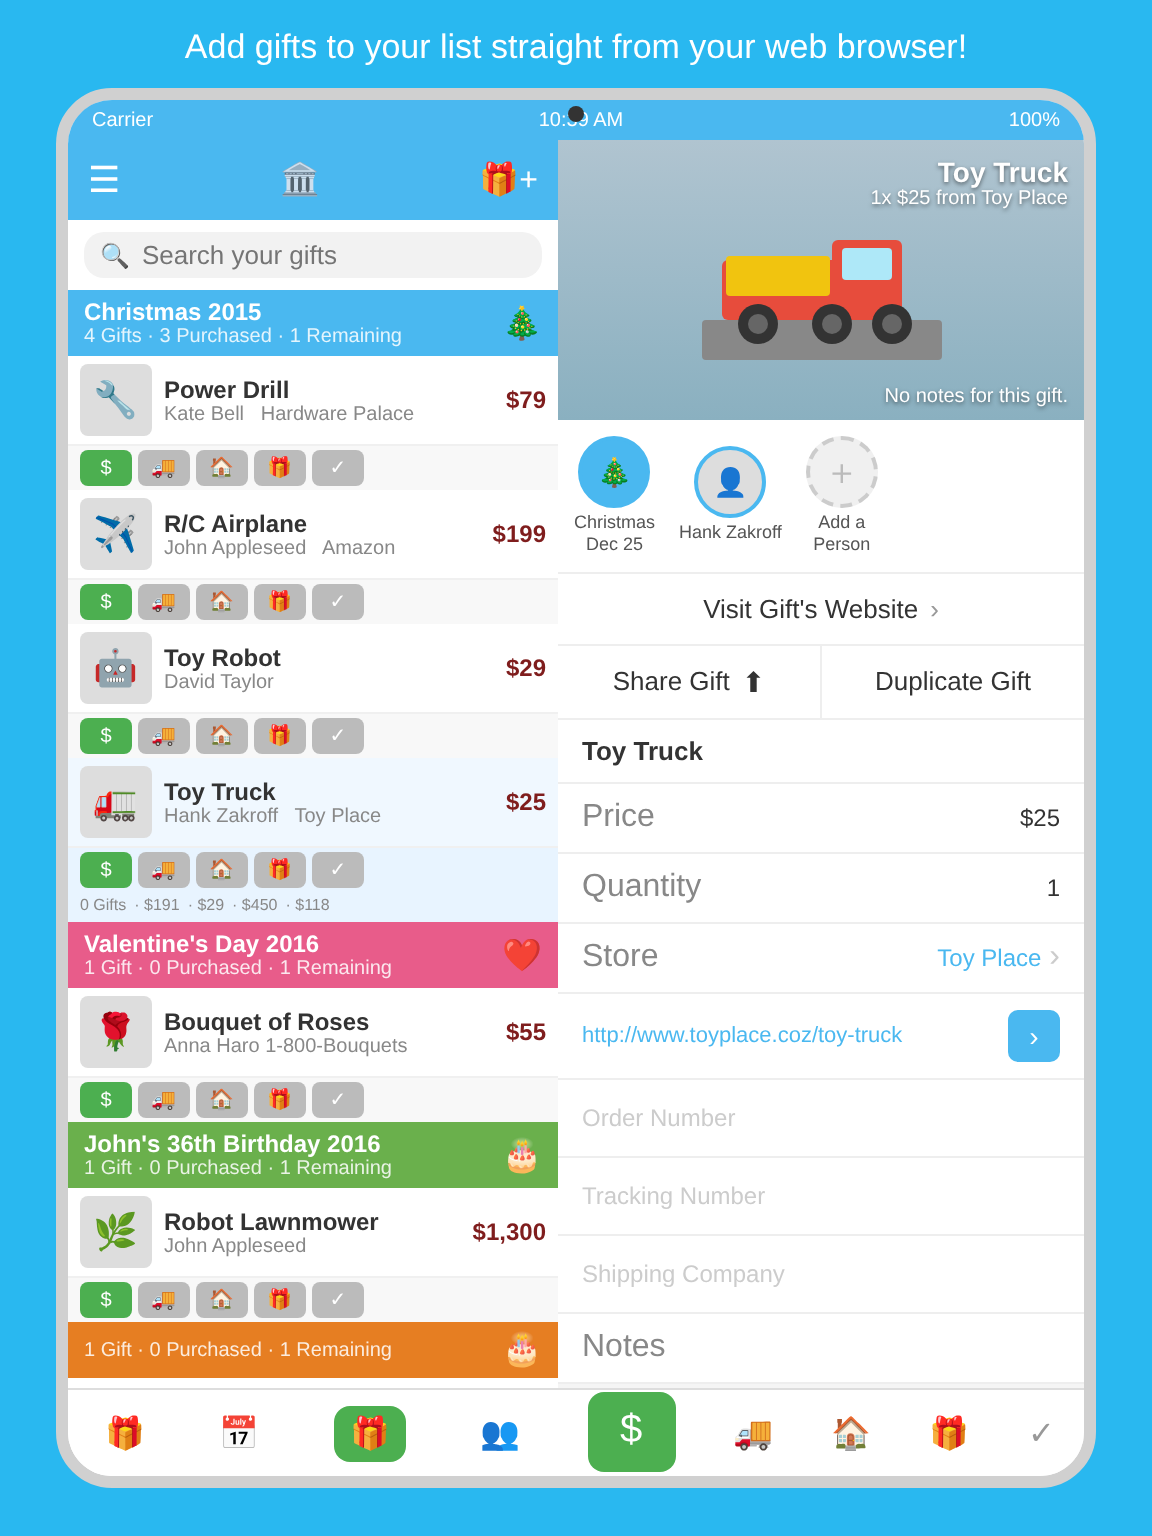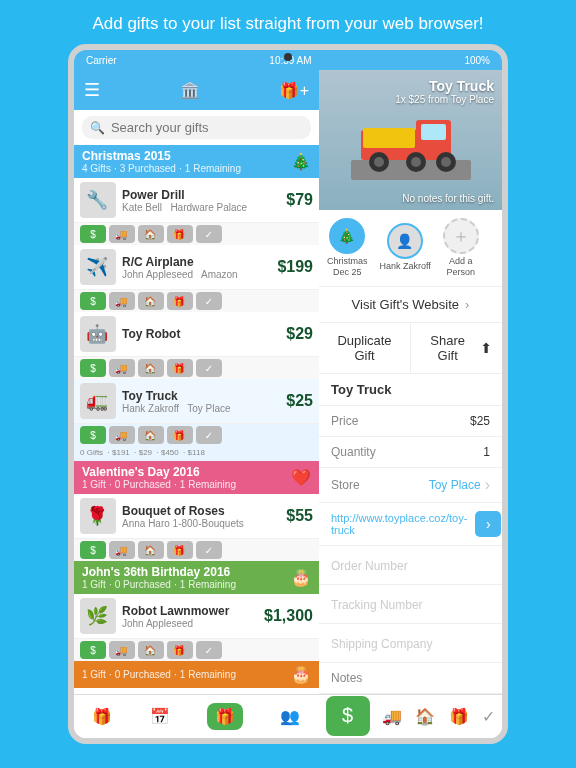--- a/index.html
+++ b/index.html
@@ -16,24 +16,24 @@
     .top-banner {
       width: 100%;
       padding: 14px 20px 10px;
       text-align: center;
       color: white;
       font-size: 17px;
       font-weight: 500;
       flex-shrink: 0;
     }
     .device-frame {
-      width: 440px;
+      width: 520px;
       height: 700px;
       background: #f0f0f0;
-      border-radius: 18px;
+      border-radius: 28px;
       border: 6px solid #d0d0d0;
       overflow: hidden;
       display: flex;
       flex-direction: column;
       position: relative;
     }
     .device-status-bar {
       background: #4ab8f0;
       height: 20px;
       display: flex;
@@ -128,21 +128,21 @@
       flex-shrink: 0;
       overflow: hidden;
       display: flex;
       align-items: center;
       justify-content: center;
       font-size: 18px;
     }
     .gift-info { flex: 1; padding: 0 6px; }
     .gift-name { font-size: 12px; font-weight: 600; color: #333; }
     .gift-from { font-size: 10px; color: #888; }
-    .gift-price { font-size: 16px; font-weight: 600; color: #14532d; text-align: right; }
+    .gift-price { font-size: 12px; font-weight: 600; color: #7f1d1d; text-align: right; }
     .gift-actions {
       display: flex;
       gap: 3px;
       padding: 2px 6px;
       background: #f8f8f8;
     }
     .action-btn {
       width: 26px; height: 18px;
       border-radius: 4px;
       display: flex;
@@ -255,21 +255,21 @@
       background: #f5f5f5;
     }
     .detail-row {
       background: white;
       padding: 8px 12px;
       border-bottom: 1px solid #eee;
       display: flex;
       align-items: center;
       justify-content: space-between;
     }
-    .detail-label { font-size: 12px; color: #888; font-weight: 500; text-align: center; }
+    .detail-label { font-size: 16px; color: #888; font-weight: 500; text-align: center; }
     .detail-value { font-size: 12px; color: #333; }
     .detail-value.link { color: #4ab8f0; }
     .url-row {
       background: white;
       padding: 8px 12px;
       border-bottom: 1px solid #eee;
       display: flex;
       align-items: center;
       justify-content: space-between;
       gap: 8px;
@@ -396,20 +396,23 @@
           <div class="action-btn gray">🚚</div>
           <div class="action-btn gray">🏠</div>
           <div class="action-btn gray">🎁</div>
           <div class="action-btn gray">✓</div>
         </div>
 
         <div class="gift-item">
           <div class="gift-thumb">🤖</div>
           <div class="gift-info">
             <div class="gift-name">Toy Robot</div>
+            <div class="gift-from">
+              <span>David Taylor</span>
+            </div>
           </div>
           <div class="gift-price">$29</div>
         </div>
         <div class="gift-actions">
           <div class="action-btn green">$</div>
           <div class="action-btn gray">🚚</div>
           <div class="action-btn gray">🏠</div>
           <div class="action-btn gray">🎁</div>
           <div class="action-btn gray">✓</div>
         </div>
@@ -572,25 +575,25 @@
       </div>
 
       <div class="action-row">
         <div class="action-row-btn">
           <span>Visit Gift's Website</span>
           <span style="color:#999;">›</span>
         </div>
       </div>
       <div class="action-row">
         <div class="action-row-btn">
-          <span>Duplicate Gift</span>
-        </div>
-        <div class="action-row-btn">
           <span>Share Gift</span>
           <span style="font-size:14px;">⬆</span>
+        </div>
+        <div class="action-row-btn">
+          <span>Duplicate Gift</span>
         </div>
       </div>
 
       <div class="detail-scroll">
 
         <div class="detail-row">
           <span class="detail-value" style="font-weight:600;font-size:13px;">Toy Truck</span>
         </div>
 
         <div class="detail-row">

